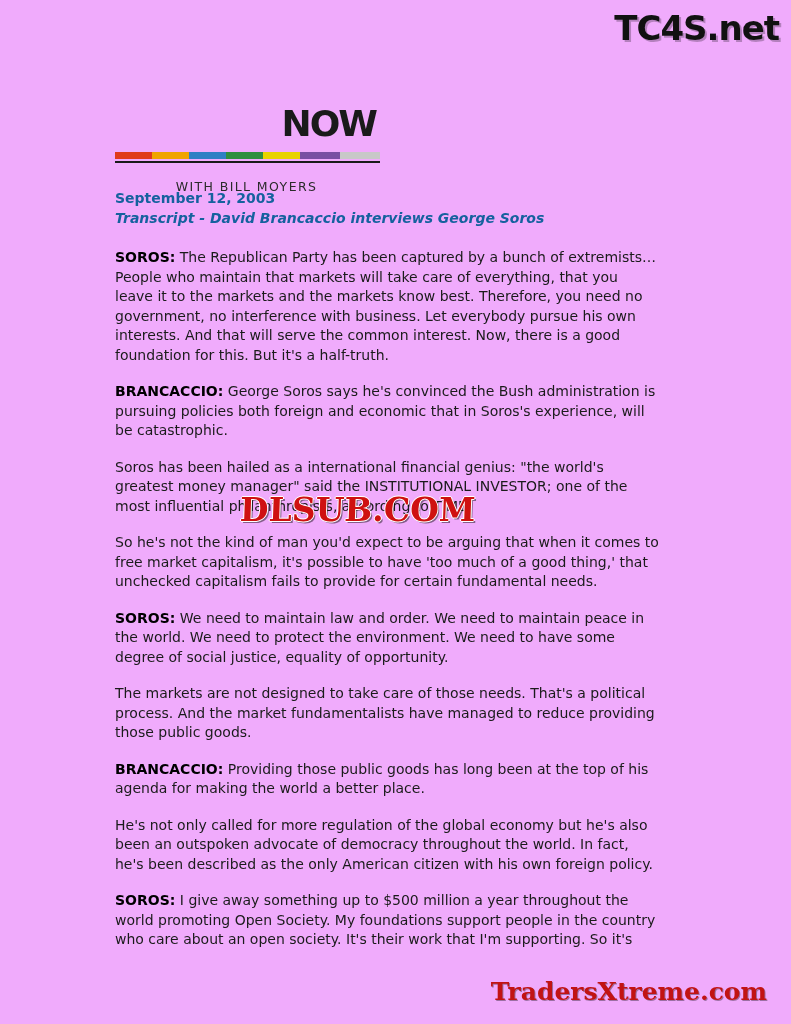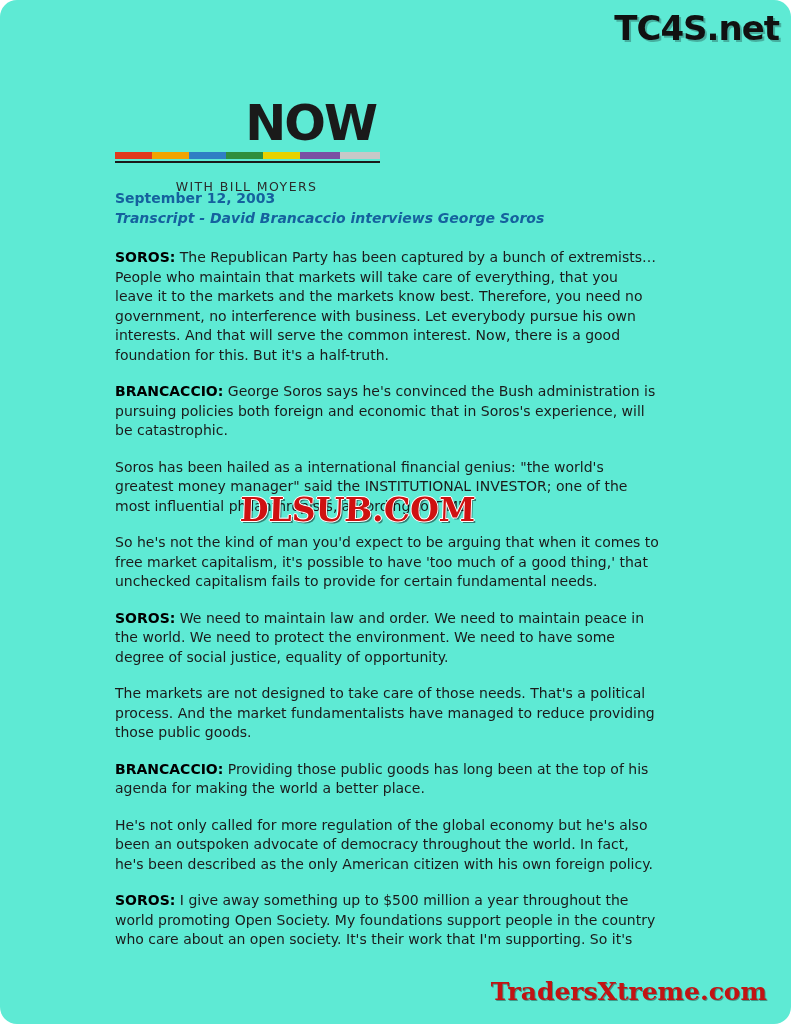--- a/index.html
+++ b/index.html
@@ -10,22 +10,21 @@
   body {
     width: 791px;
     height: 1024px;
     position: relative;
     font-family: "DejaVu Sans", sans-serif;
     overflow: hidden;
   }
   .page {
     position: absolute;
     inset: 0;
-    background: #5eead4;
-    border-radius: 17px;
+    background: #f0abfc;
   }
 
   
   .tc4s {
     position: absolute;
     top: 8px;
     right: 12px;
     font-family: "DejaVu Sans", sans-serif;
     font-weight: bold;
     font-size: 34px;
@@ -37,21 +36,21 @@
   
   .logo-block {
     position: absolute;
     left: 115px;
     top: 98px;
     width: 265px;
   }
   .logo-now {
     font-family: "DejaVu Sans", sans-serif;
     font-weight: bold;
-    font-size: 49px;
+    font-size: 36px;
     letter-spacing: -2px;
     color: #1a1a1a;
     line-height: 52px;
     text-align: right;
     padding-right: 4px;
   }
   .logo-bars {
     display: flex;
     height: 7px;
     width: 265px;

